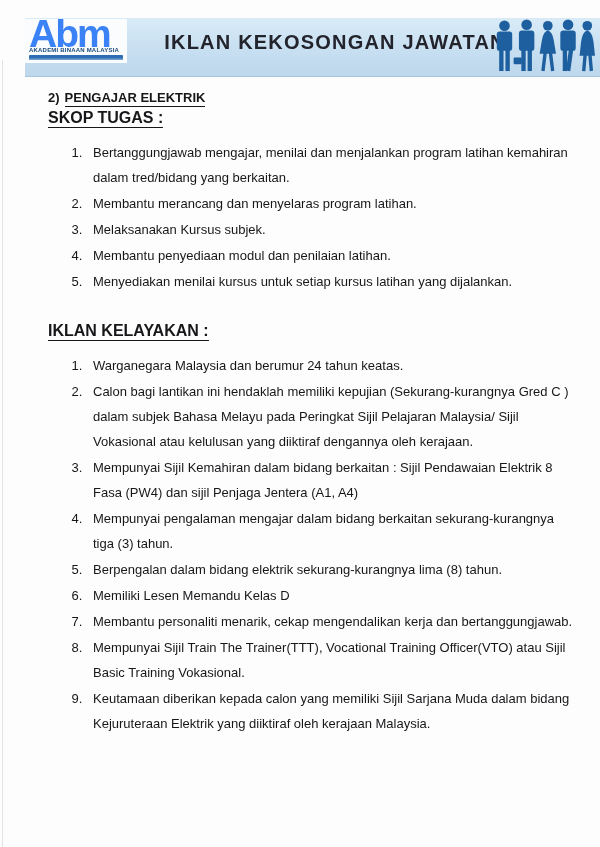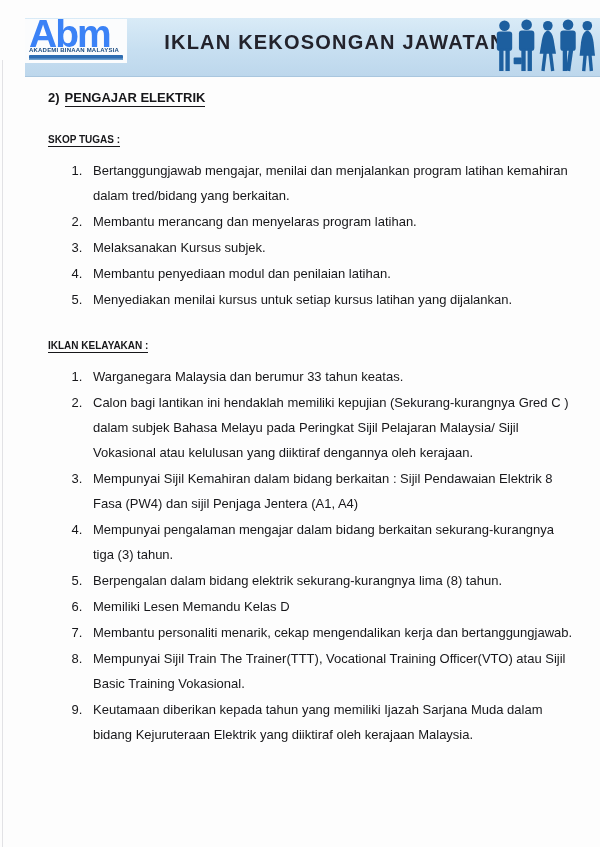--- a/index.html
+++ b/index.html
@@ -35,24 +35,24 @@
     box-shadow:inset 0 -1.5px 0 #6fa0cd;
   }
   .header-title {
     position:absolute; left:120px; width:380px; top:13px;
     text-align:center; font-size:20px; font-weight:bold;
     letter-spacing:1.2px; color:#23232c; white-space:nowrap;
   }
   .people { position:absolute; right:5px; top:1px; width:104px; height:54px; }
   
   .doc { position:absolute; left:48px; top:90px; width:527px; }
-  .pos-heading { font-size:13px; font-weight:bold; margin:0 0 29px 0; }
+  .pos-heading { font-size:13px; font-weight:bold; margin:0 0 4px 0; }
   .pos-num { margin-right:5px; }
   .u { border-bottom:1.8px solid #17171a; padding-bottom:1px; }
-  .sec-heading { font-size:10px; font-weight:bold; margin:0 0 13px 0; }
+  .sec-heading { font-size:16px; font-weight:bold; margin:0 0 13px 0; }
   ol.items {
     margin:0 0 0 0; padding-left:38px; font-size:13px; line-height:25px;
   }
   ol.items li { padding-left:7px; margin-bottom:1px; }
   .gap { height:27px; }
 </style>
 </head>
 <body>
 
 <div class="page">
@@ -112,24 +112,24 @@
         <li>Membantu penyediaan modul dan penilaian latihan.</li>
         <li>Menyediakan menilai kursus untuk setiap kursus latihan yang dijalankan.</li>
       </ol>
 
     <div class="gap"></div>
 
     <div class="sec-heading">
       <span class="u">IKLAN KELAYAKAN :</span>
     </div>
     <ol class="items">
-        <li>Warganegara Malaysia dan berumur 33 tahun keatas.</li>
+        <li>Warganegara Malaysia dan berumur 24 tahun keatas.</li>
         <li>Calon bagi lantikan ini hendaklah memiliki kepujian (Sekurang-kurangnya Gred C ) dalam subjek Bahasa Melayu pada Peringkat Sijil Pelajaran Malaysia/ Sijil Vokasional atau kelulusan yang diiktiraf dengannya oleh kerajaan.</li>
         <li>Mempunyai Sijil Kemahiran dalam bidang berkaitan : Sijil Pendawaian Elektrik 8 Fasa (PW4) dan sijil Penjaga Jentera (A1, A4)</li>
         <li>Mempunyai pengalaman mengajar dalam bidang berkaitan sekurang-kurangnya tiga (3) tahun.</li>
         <li>Berpengalan dalam bidang elektrik sekurang-kurangnya lima (8) tahun.</li>
         <li>Memiliki Lesen Memandu Kelas D</li>
         <li>Membantu personaliti menarik, cekap mengendalikan kerja dan bertanggungjawab.</li>
         <li>Mempunyai Sijil Train The Trainer(TTT), Vocational Training Officer(VTO) atau Sijil Basic Training Vokasional.</li>
-        <li>Keutamaan diberikan kepada tahun yang memiliki Ijazah Sarjana Muda dalam bidang Kejuruteraan Elektrik yang diiktiraf oleh kerajaan Malaysia.</li>
+        <li>Keutamaan diberikan kepada calon yang memiliki Sijil Sarjana Muda dalam bidang Kejuruteraan Elektrik yang diiktiraf oleh kerajaan Malaysia.</li>
       </ol>
   </div>
 </div>
 
 </body></html>

